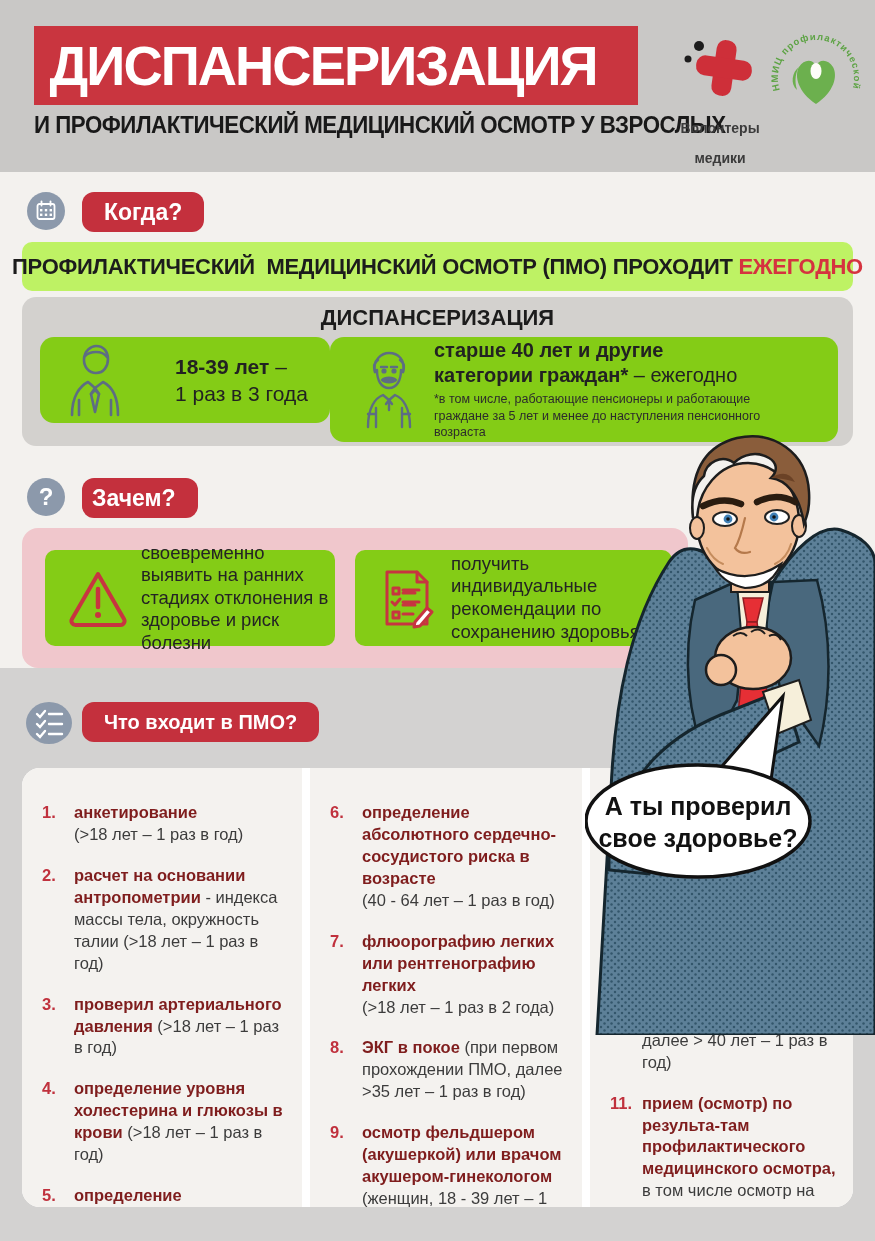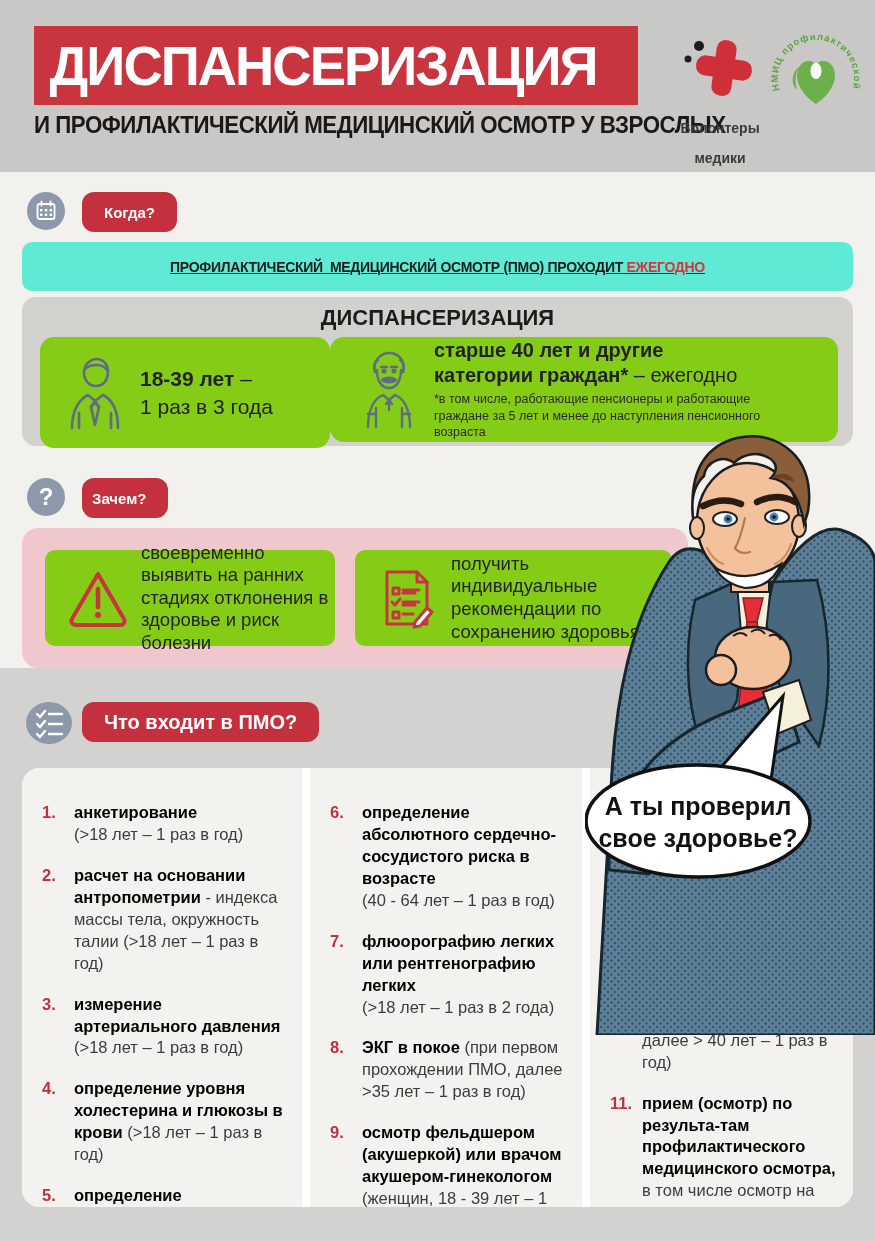--- a/index.html
+++ b/index.html
@@ -15,49 +15,49 @@
             letter-spacing:-.5px;transform:scaleX(.97);transform-origin:left center;white-space:nowrap;}
   .logo1{position:absolute;left:672px;top:28px;width:96px;height:118px;text-align:center;}
   .logo1 .cap{font-size:14px;font-weight:700;color:#3b3b3b;line-height:1.08;margin-top:15px;}
   .logo2{position:absolute;left:768px;top:26px;width:96px;height:96px;}
   
   .content-bg{position:absolute;left:0;top:172px;width:875px;height:496px;background:#f3f1ee;}
   .gray-zone{position:absolute;left:0;top:668px;width:875px;height:573px;background:#d3d2d1;}
   .sec-icon{position:absolute;width:38px;height:38px;border-radius:50%;background:#8c99ab;
             display:flex;align-items:center;justify-content:center;}
   .badge{position:absolute;height:40px;background:#c4303d;border-radius:12px;color:#fff;
-         font-weight:700;font-size:15px;display:flex;align-items:center;padding:0 22px;}
+         font-weight:700;font-size:23px;display:flex;align-items:center;padding:0 22px;}
   .gray-card{position:absolute;background:#d3d1ce;}
   .white-card{position:absolute;background:#84cc16;border-radius:12px;}
   
-  .banner-text{position:absolute;left:22px;top:242px;width:831px;height:49px;background:#5eead4;
+  .banner-text{position:absolute;left:22px;top:242px;width:831px;height:49px;background:#bef264;
                border-radius:10px;display:flex;align-items:center;justify-content:center;
-               font-size:14px;font-weight:700;letter-spacing:-.3px;white-space:pre;text-decoration:underline;}
+               font-size:22px;font-weight:700;letter-spacing:-.3px;white-space:pre;}
   .banner-text .hl{color:#d5333f;}
   .disp-box{left:22px;top:297px;width:831px;height:149px;border-radius:14px;}
   .disp-title{position:absolute;left:0;top:8px;width:100%;text-align:center;font-size:22px;font-weight:700;}
-  .card1{left:40px;top:337px;width:290px;height:111px;border-radius:14px;display:flex;align-items:center;}
+  .card1{left:40px;top:337px;width:290px;height:86px;border-radius:14px;display:flex;align-items:center;gap:35px;}
   .card2{left:330px;top:337px;width:508px;height:105px;border-radius:14px;display:flex;align-items:center;}
   .card-text{font-size:21px;line-height:1.3;color:#222;}
   .card2 .card-text{font-size:20px;line-height:1.25;}
   .fnote{font-size:12.5px;line-height:1.35;font-weight:400;color:#2c2c2c;margin-top:3px;width:372px;}
   
   .pink-box{position:absolute;left:22px;top:528px;width:666px;height:140px;background:#f0c7cc;border-radius:16px;}
   .wcardA{left:45px;top:550px;width:290px;height:96px;display:flex;align-items:center;border-radius:10px;}
   .wcardB{left:355px;top:550px;width:317px;height:96px;display:flex;align-items:center;border-radius:10px;}
   .why-text{font-size:18.5px;line-height:1.22;color:#242424;}
   
   .list-ellipse{position:absolute;left:25px;top:701px;}
   .cols{position:absolute;left:22px;top:768px;width:831px;height:439px;background:#ffffff;
         border-radius:18px;overflow:hidden;display:flex;gap:8px;}
   .col{background:#f4f2ef;height:100%;box-sizing:border-box;padding:34px 14px 0 20px;}
   .col1{width:280px;}.col2{width:272px;}.col3{width:263px;padding-top:152px;}
   .item{display:flex;margin-bottom:19px;font-size:16.5px;line-height:1.33;}
   .item .num{width:32px;flex:none;font-weight:700;color:#c0313d;}
-  .item b{color:#000000;}
+  .item b{color:#7f1d1d;}
   .item span{color:#3c3c3c;}
   .item .blk{display:block;}
   
   .man{position:absolute;left:585px;top:430px;width:290px;height:605px;z-index:5;}
 </style>
 </head>
 <body>
 
 <div class="poster">
 
@@ -216,21 +216,21 @@
         <div class="item">
           <span class="num">1.</span>
           <div><b>анкетирование</b><span class="blk">(&gt;18 лет – 1 раз в год)</span></div>
         </div>
         <div class="item">
           <span class="num">2.</span>
           <div><b>расчет на основании антропометрии</b><span> - индекса массы тела, окружность талии (&gt;18 лет – 1 раз в год)</span></div>
         </div>
         <div class="item">
           <span class="num">3.</span>
-          <div><b>измерение артериального давления</b><span> (&gt;18 лет – 1 раз в год)</span></div>
+          <div><b>проверил артериального давления</b><span> (&gt;18 лет – 1 раз в год)</span></div>
         </div>
         <div class="item">
           <span class="num">4.</span>
           <div><b>определение уровня холестерина и глюкозы в крови</b><span> (&gt;18 лет – 1 раз в год)</span></div>
         </div>
         <div class="item">
           <span class="num">5.</span>
           <div><b>определение относительного сердечно-сосудистого риска</b></div>
         </div>
       </div>

